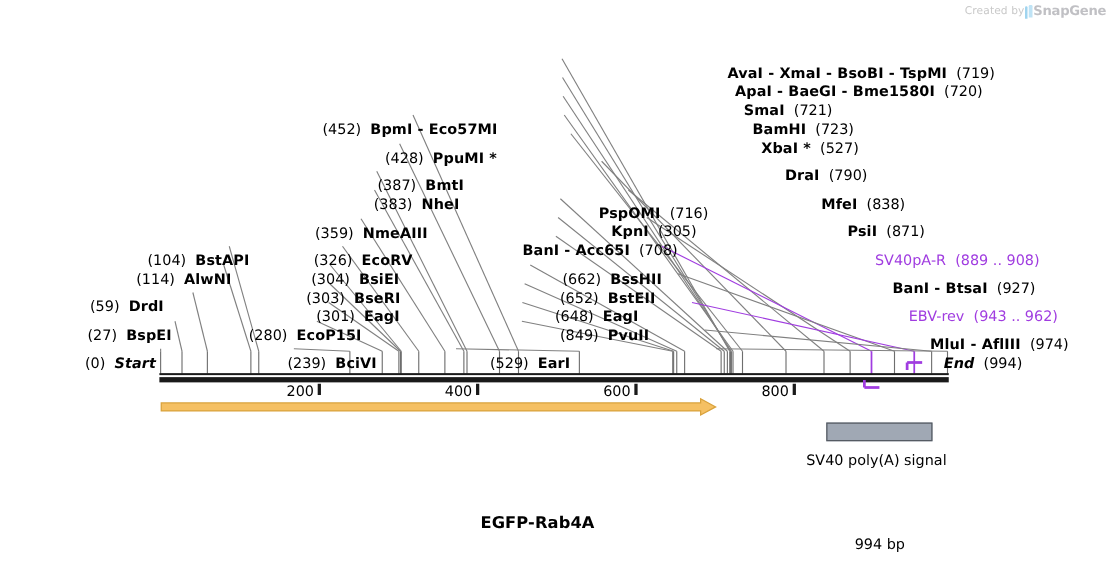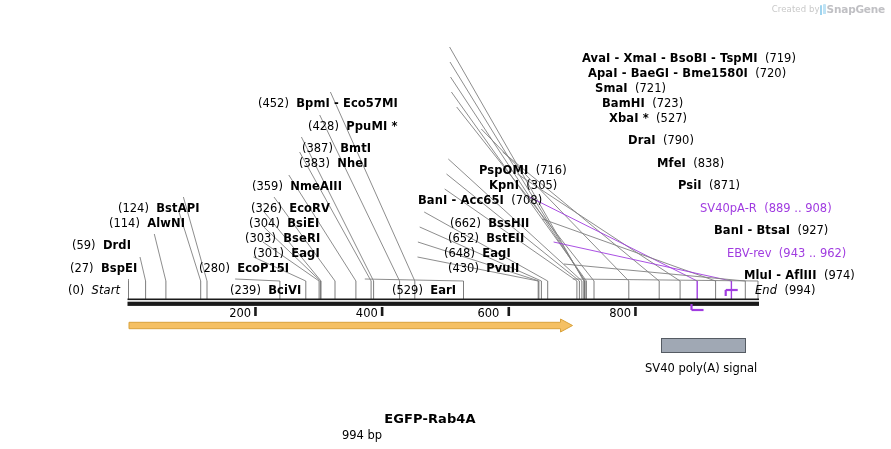--- a/index.html
+++ b/index.html
@@ -73,21 +73,21 @@
     font-size: 11.5px;
   }
   .lbl .enz {
     font-weight: bold;
     font-size: 11.5px;
     letter-spacing: .1px;
   }
   .lbl.primer { color: #a03ce0; }
   .lbl.primer .pos { color: #a03ce0; }
   .lbl.primer .enz { color: #a03ce0; font-weight: normal; letter-spacing:0; }
-  .lbl .ital { font-style: italic; font-weight: normal; }
+  .lbl .ital { font-style: italic; font-weight: bold; }
 
   
   .legend-box {
     position: absolute;
     background: #a0a8b4;
     border: 1px solid #555b63;
     box-sizing: border-box;
   }
   .legend-text {
     position: absolute;
@@ -217,34 +217,34 @@
       <line x1="691.5035211267606" y1="310" x2="691.5035211267606" y2="304" stroke="#a03ce0" stroke-width="2.2"></line>
       <line x1="737.7344064386318" y1="290" x2="725.7017102615695" y2="290" stroke="#a03ce0" stroke-width="2.2"></line>
       <line x1="725.7017102615695" y1="290" x2="725.7017102615695" y2="296" stroke="#a03ce0" stroke-width="2.2"></line>
     </svg>
 
   <div id="label-layer">
       <div class="lbl" style="left: 68px; top: 268px;"><span class="pos">(0)</span><span>&nbsp;&nbsp;</span><span class="enz ital">Start</span></div>
       <div class="lbl" style="left: 70px; top: 246px;"><span class="pos">(27)</span><span>&nbsp;&nbsp;</span><span class="enz">BspEI</span></div>
       <div class="lbl" style="left: 72px; top: 223px;"><span class="pos">(59)</span><span>&nbsp;&nbsp;</span><span class="enz">DrdI</span></div>
       <div class="lbl" style="left: 109px; top: 201px;"><span class="pos">(114)</span><span>&nbsp;&nbsp;</span><span class="enz">AlwNI</span></div>
-      <div class="lbl" style="left: 118px; top: 186px;"><span class="pos">(124)</span><span>&nbsp;&nbsp;</span><span class="enz">BstAPI</span></div>
+      <div class="lbl" style="left: 118px; top: 186px;"><span class="pos">(104)</span><span>&nbsp;&nbsp;</span><span class="enz">BstAPI</span></div>
       <div class="lbl" style="left: 230px; top: 268px;"><span class="pos">(239)</span><span>&nbsp;&nbsp;</span><span class="enz">BciVI</span></div>
       <div class="lbl" style="left: 199px; top: 246px;"><span class="pos">(280)</span><span>&nbsp;&nbsp;</span><span class="enz">EcoP15I</span></div>
       <div class="lbl" style="left: 253px; top: 231px;"><span class="pos">(301)</span><span>&nbsp;&nbsp;</span><span class="enz">EagI</span></div>
       <div class="lbl" style="left: 245px; top: 216px;"><span class="pos">(303)</span><span>&nbsp;&nbsp;</span><span class="enz">BseRI</span></div>
       <div class="lbl" style="left: 249px; top: 201px;"><span class="pos">(304)</span><span>&nbsp;&nbsp;</span><span class="enz">BsiEI</span></div>
       <div class="lbl" style="left: 251px; top: 186px;"><span class="pos">(326)</span><span>&nbsp;&nbsp;</span><span class="enz">EcoRV</span></div>
       <div class="lbl" style="left: 252px; top: 164px;"><span class="pos">(359)</span><span>&nbsp;&nbsp;</span><span class="enz">NmeAIII</span></div>
       <div class="lbl" style="left: 299px; top: 141px;"><span class="pos">(383)</span><span>&nbsp;&nbsp;</span><span class="enz">NheI</span></div>
       <div class="lbl" style="left: 302px; top: 126px;"><span class="pos">(387)</span><span>&nbsp;&nbsp;</span><span class="enz">BmtI</span></div>
       <div class="lbl" style="left: 308px; top: 104px;"><span class="pos">(428)</span><span>&nbsp;&nbsp;</span><span class="enz">PpuMI *</span></div>
       <div class="lbl" style="left: 258px; top: 81px;"><span class="pos">(452)</span><span>&nbsp;&nbsp;</span><span class="enz">BpmI - Eco57MI</span></div>
       <div class="lbl" style="left: 392px; top: 268px;"><span class="pos">(529)</span><span>&nbsp;&nbsp;</span><span class="enz">EarI</span></div>
-      <div class="lbl" style="left: 448px; top: 246px;"><span class="pos">(430)</span><span>&nbsp;&nbsp;</span><span class="enz">PvuII</span></div>
+      <div class="lbl" style="left: 448px; top: 246px;"><span class="pos">(849)</span><span>&nbsp;&nbsp;</span><span class="enz">PvuII</span></div>
       <div class="lbl" style="left: 444px; top: 231px;"><span class="pos">(648)</span><span>&nbsp;&nbsp;</span><span class="enz">EagI</span></div>
       <div class="lbl" style="left: 448px; top: 216px;"><span class="pos">(652)</span><span>&nbsp;&nbsp;</span><span class="enz">BstEII</span></div>
       <div class="lbl" style="left: 450px; top: 201px;"><span class="pos">(662)</span><span>&nbsp;&nbsp;</span><span class="enz">BssHII</span></div>
       <div class="lbl" style="left: 418px; top: 178px;"><span class="enz">BanI - Acc65I</span><span>&nbsp;&nbsp;</span><span class="pos">(708)</span></div>
       <div class="lbl" style="left: 489px; top: 163px;"><span class="enz">KpnI</span><span>&nbsp;&nbsp;</span><span class="pos">(305)</span></div>
       <div class="lbl" style="left: 479px; top: 148px;"><span class="enz">PspOMI</span><span>&nbsp;&nbsp;</span><span class="pos">(716)</span></div>
       <div class="lbl" style="left: 582px; top: 36px;"><span class="enz">AvaI - XmaI - BsoBI - TspMI</span><span>&nbsp;&nbsp;</span><span class="pos">(719)</span></div>
       <div class="lbl" style="left: 588px; top: 51px;"><span class="enz">ApaI - BaeGI - Bme1580I</span><span>&nbsp;&nbsp;</span><span class="pos">(720)</span></div>
       <div class="lbl" style="left: 595px; top: 66px;"><span class="enz">SmaI</span><span>&nbsp;&nbsp;</span><span class="pos">(721)</span></div>
       <div class="lbl" style="left: 602px; top: 81px;"><span class="enz">BamHI</span><span>&nbsp;&nbsp;</span><span class="pos">(723)</span></div>
@@ -255,23 +255,23 @@
       <div class="lbl primer" style="left: 700px; top: 186px;"><span class="enz">SV40pA-R</span><span>&nbsp;&nbsp;</span><span class="pos">(889 .. 908)</span></div>
       <div class="lbl" style="left: 714px; top: 208px;"><span class="enz">BanI - BtsaI</span><span>&nbsp;&nbsp;</span><span class="pos">(927)</span></div>
       <div class="lbl primer" style="left: 727px; top: 231px;"><span class="enz">EBV-rev</span><span>&nbsp;&nbsp;</span><span class="pos">(943 .. 962)</span></div>
       <div class="lbl" style="left: 744px; top: 253px;"><span class="enz">MluI - AflIII</span><span>&nbsp;&nbsp;</span><span class="pos">(974)</span></div>
       <div class="lbl" style="left: 755px; top: 268px;"><span class="enz ital">End</span><span>&nbsp;&nbsp;</span><span class="pos">(994)</span></div>
     </div>
 
   <div id="ruler-layer">
       <div class="ruler-num" style="left: 219.16px; top: 305.5px; width: 32px; text-align: right;">200</div>
       <div class="ruler-num" style="left: 345.82px; top: 305.5px; width: 32px; text-align: right;">400</div>
-      <div class="ruler-num" style="left: 472.48px; top: 305.5px; width: 32px; text-align: center;">600</div>
+      <div class="ruler-num" style="left: 472.48px; top: 305.5px; width: 32px; text-align: right;">600</div>
       <div class="ruler-num" style="left: 599.14px; top: 305.5px; width: 32px; text-align: right;">800</div>
     </div>
 
   <div class="legend-box" style="left:661px; top:338px; width:85px; height:15px;"></div>
   <div class="legend-text" style="left:645px; top:361px;">SV40 poly(A) signal</div>
 
   <div class="title-main" style="left:0; top:411px; width:860px; text-align:center;">EGFP-Rab4A</div>
-  <div class="title-sub" style="left:0; top:428px; width:724px; text-align:center;">994 bp</div>
+  <div class="title-sub" style="left:0; top:428px; width:724px; text-align:right;">994 bp</div>
 
 </div>
 
 </body></html>

